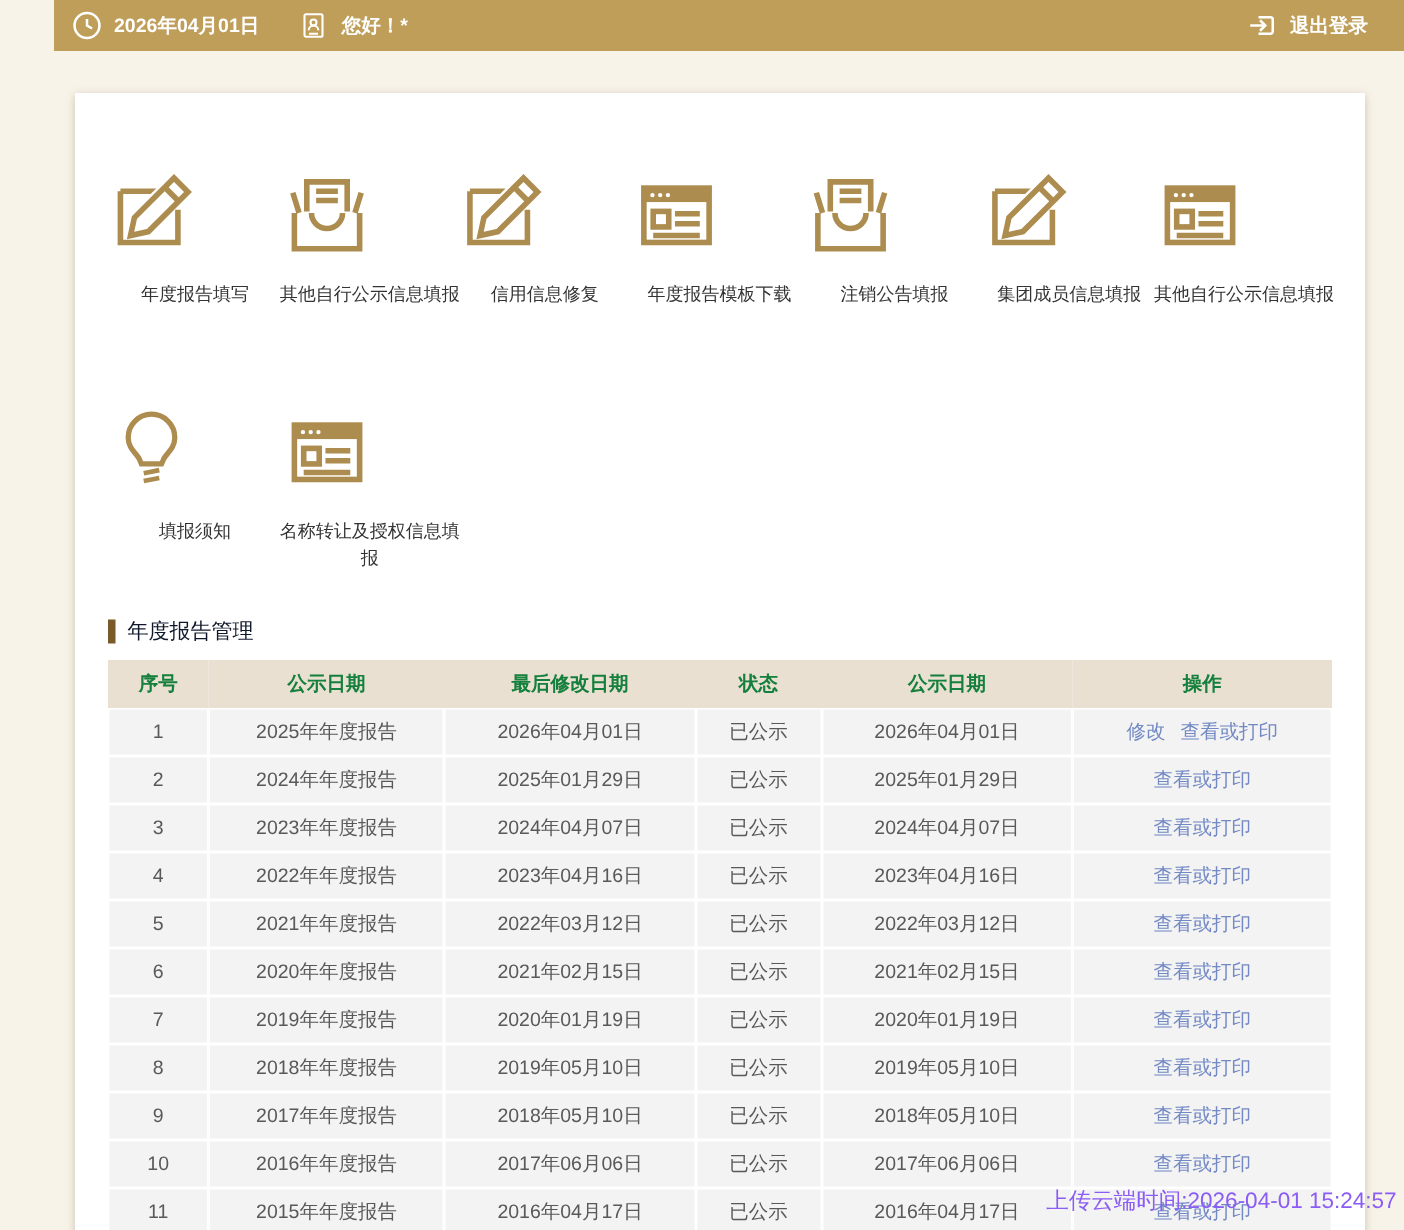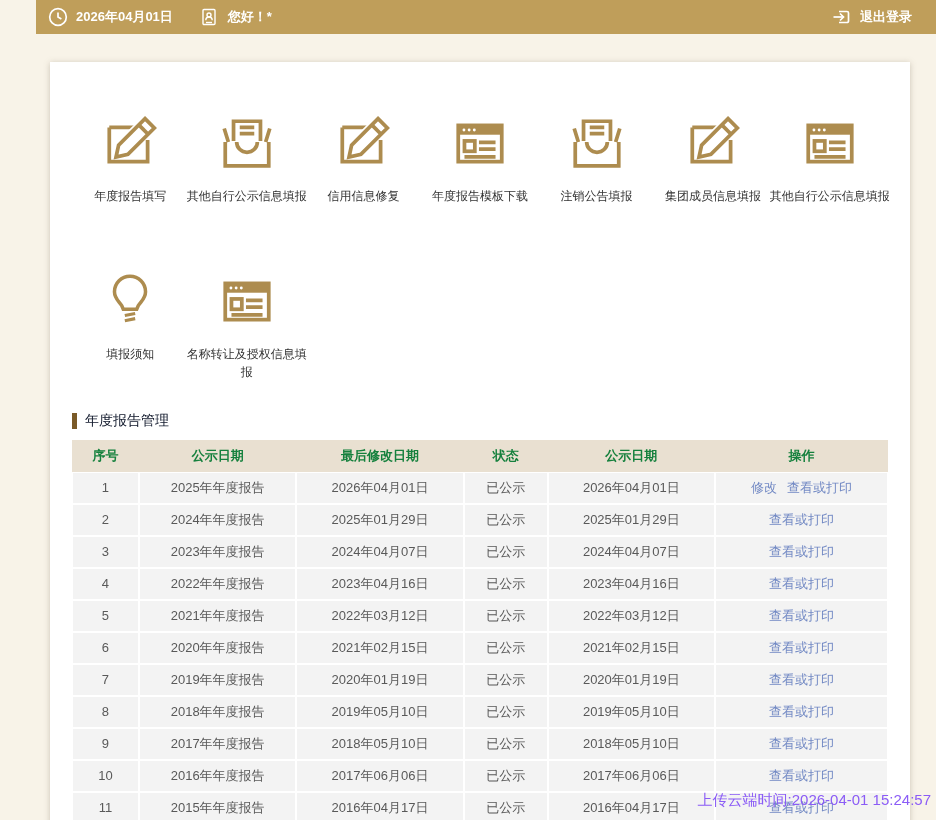--- a/index.html
+++ b/index.html
@@ -31,21 +31,21 @@
     background:#fff; box-shadow:0 1px 6px rgba(120,110,90,.35);
     padding:0 22px;
   }
   
   .shortcuts {
     margin-top:52px;
     display:flex; flex-wrap:wrap; row-gap:66px;
   }
   .shortcut {
     flex:0 0 14.2857%;
-    display:flex; flex-direction:column; align-items:center;
+    display:flex; flex-direction:column; align-items:flex-start;
     cursor:pointer;
   }
   .shortcut .sicon { width:58px; height:58px; }
   .shortcut .sicon svg { width:58px; height:58px; display:block; }
   .shortcut .slabel {
     margin-top:15px; width:130px; margin-left:-7px; margin-right:-7px;
     font-size:12px; line-height:1.55; color:#333; text-align:center;
   }
   
   .section-title {

